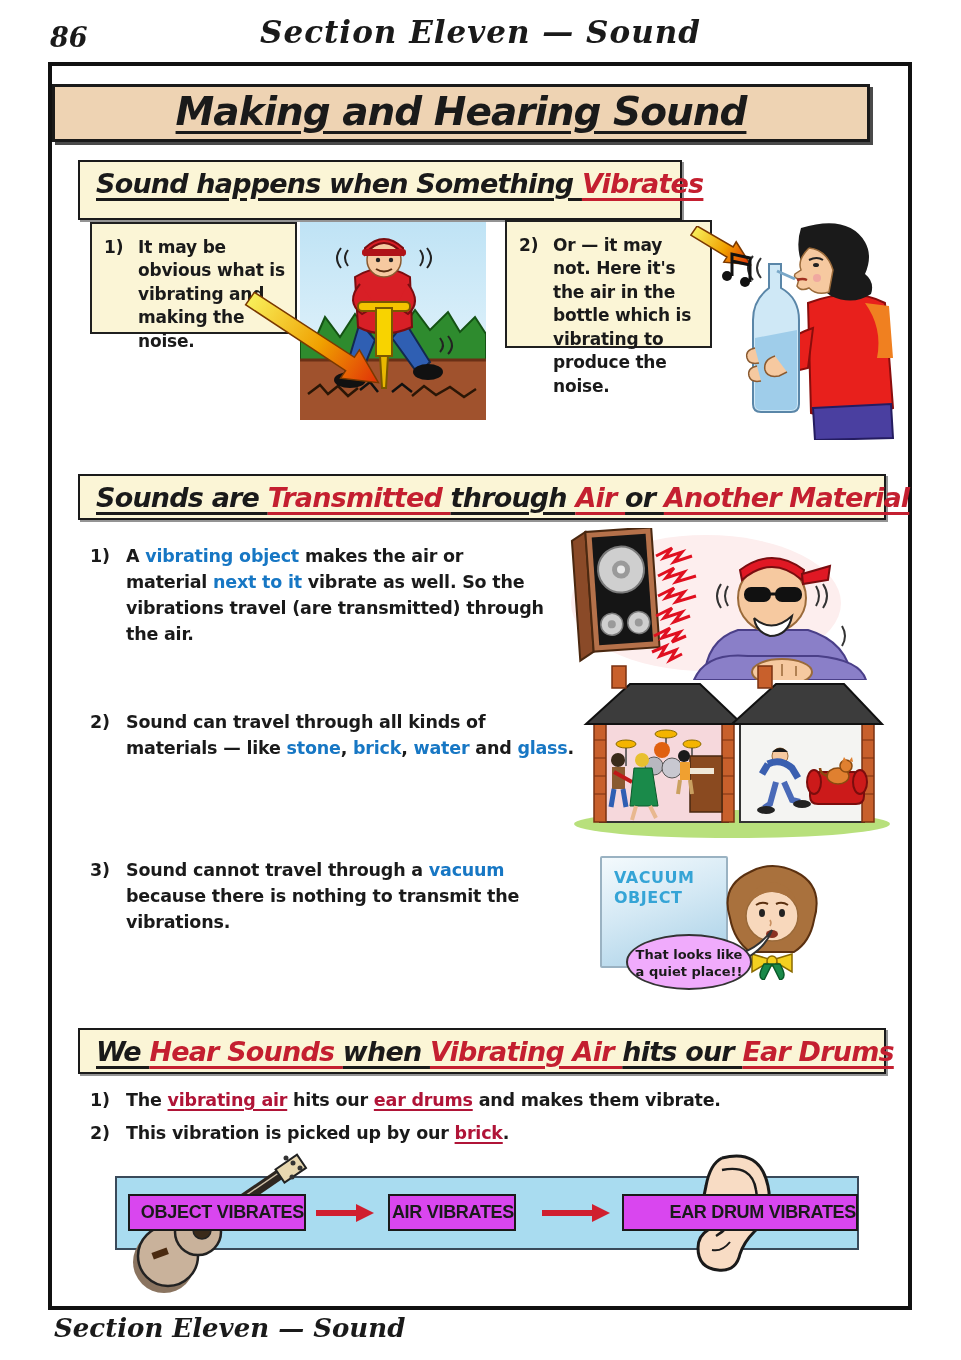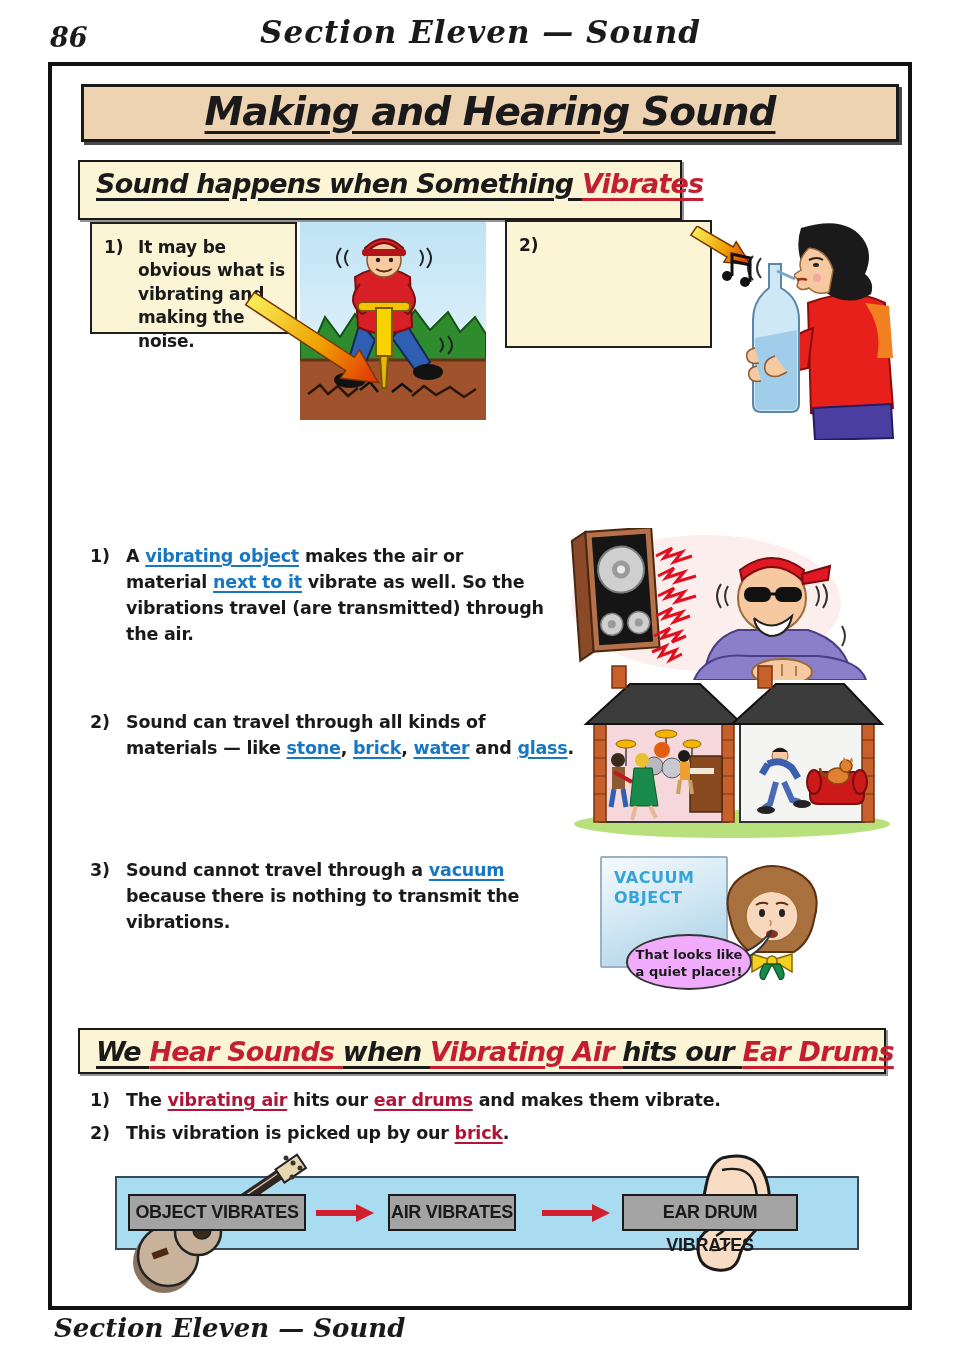--- a/index.html
+++ b/index.html
@@ -10,36 +10,36 @@
   body{background:#fff;font-family:"DejaVu Sans",sans-serif;color:var(--ink)}
   .page{position:relative;width:961px;height:1360px;background:#fff;overflow:hidden}
   .abs{position:absolute}
 
   .pagenum{left:50px;top:22px;font:bold italic 27px "DejaVu Serif",serif}
   .running-head{left:0;right:0;top:14px;text-align:center;font:bold italic 31px "DejaVu Serif",serif;letter-spacing:1px}
   .running-foot{left:54px;top:1313px;font:bold italic 26px "DejaVu Serif",serif}
 
   .main-box{left:48px;top:62px;width:864px;height:1248px;border:4px solid #111;background:#fff}
 
-  .banner{left:81px;top:84px;width:818px;height:58px;background:var(--title-bg,#eed3b3);
+  .banner{left:52px;top:84px;width:818px;height:58px;background:var(--title-bg,#eed3b3);
     border:3px solid #1a1a1a;box-shadow:3px 3px 0 #4a4a4a;text-align:center;
     font:bold italic 39px "DejaVu Sans",sans-serif;line-height:50px;letter-spacing:-1px}
   .banner span{text-decoration:underline;text-decoration-thickness:3px;text-underline-offset:6px}
 
   .sec-head{background:var(--cream-bg,#fbf5d6);border:2.5px solid #1a1a1a;box-shadow:2px 2px 0 rgba(60,60,60,.55);
     font:bold italic 27px "DejaVu Sans",sans-serif;letter-spacing:-0.8px;padding:6px 0 0 16px;white-space:nowrap}
   .sec-head span{text-decoration:underline;text-decoration-thickness:2.5px;text-underline-offset:5px}
   .sec-head .seg-red{color:var(--accent-red,#c41f30)}
   #s1-head{left:78px;top:160px;width:604px;height:60px}
   #s2-head{left:78px;top:474px;width:808px;height:46px}
   #s3-head{left:78px;top:1028px;width:808px;height:46px}
 
   .pt{display:flex;gap:10px;font-size:17.5px;font-weight:bold;letter-spacing:-0.2px;line-height:1.48}
   .pt .num{min-width:26px;flex:none}
-  .seg-blue{color:var(--link-blue,#1777c4);text-decoration:underline;text-decoration-thickness:2px;text-underline-offset:3px}
+  .seg-blue{color:var(--link-blue,#1777c4);text-decoration-thickness:2px;text-underline-offset:3px}
   .seg-crimson{color:var(--link-crimson,#b01437);text-decoration:underline;text-decoration-thickness:2px;text-underline-offset:3px}
 
   .note-box{background:var(--cream-bg,#fbf5d6);border:2px solid #1f1f1f;padding:12px 10px 10px 12px}
   .note-box .pt{font-size:17px;line-height:1.38;gap:8px}
   #p1-box{left:90px;top:222px;width:207px;height:112px}
   #p2-box{left:505px;top:220px;width:207px;height:128px}
 
   #s2p1{left:90px;top:544px;width:460px}
   #s2p2{left:90px;top:710px;width:490px}
   #s2p3{left:90px;top:858px;width:500px}
@@ -47,25 +47,25 @@
   #s3p2{left:90px;top:1121px;width:720px}
 
   .vac-box{left:600px;top:856px;width:128px;height:112px;border:2px solid #9ab2c2;border-radius:2px;
     background:linear-gradient(160deg,#f4fafd 0%,#d3e8f4 45%,#a6cfe6 100%);padding:10px 0 0 12px}
   .vac-box .vl{font:bold 16px "DejaVu Sans",sans-serif;color:#35a4d6;letter-spacing:.5px;line-height:1.25}
   .bubble{left:626px;top:934px;width:126px;height:56px;background:#f0abfc;border:2.5px solid #333;border-radius:50%;
     text-align:center;font:bold 13px "DejaVu Sans",sans-serif;line-height:1.3;padding-top:11px;z-index:5}
   .bubble-tail{left:742px;top:928px;z-index:4}
 
   .flow-band{left:115px;top:1176px;width:744px;height:74px;background:var(--flow-band,#a9dcf0);border:2px solid #3a4a5a}
-  .flow-box{background:#a3a3a3;border:2px solid #1a1a1a;text-align:center;
+  .flow-box{background:#d946ef;border:2px solid #1a1a1a;text-align:right;
     font:bold 18px "Liberation Sans","DejaVu Sans",sans-serif;letter-spacing:-0.3px;z-index:3}
   #fb1{left:128px;top:1194px;width:178px;height:37px;line-height:33px}
   #fb2{left:388px;top:1194px;width:128px;height:37px;line-height:33px}
-  #fb3{left:622px;top:1194px;width:176px;height:37px;line-height:33px}
+  #fb3{left:622px;top:1194px;width:236px;height:37px;line-height:33px}
   .flow-arrow{z-index:3}
   #fa1{left:314px;top:1203px}
   #fa2{left:540px;top:1203px}
   svg{display:block}
 </style>
 </head>
 <body>
 
 <div class="page">
 
@@ -130,20 +130,21 @@
           <stop offset="0.55" stop-color="#f0a000"></stop>
           <stop offset="1" stop-color="#e03008"></stop>
         </linearGradient>
       </defs>
     <polygon points="12.4,0.3 112.4,65.3 117.4,57.8 136.4,90.7 98.6,86.2 103.6,78.7 3.6,12.7" fill="url(#ag1)" stroke="#7a3800" stroke-width="1.5"></polygon>
   </svg>
 
   <div class="abs note-box" id="p2-box">
     <div class="pt">
       <span class="num">2)</span>
+      <span><span>Or — it may not. Here it's the air in the bottle which is vibrating to produce the noise.</span></span>
     </div>
   </div>
 
   <svg class="abs" style="left:690px;top:226px" width="70" height="48" viewBox="0 0 70 48">
     <defs>
         <linearGradient id="ag2" gradientUnits="userSpaceOnUse" x1="4" y1="4" x2="60" y2="38">
       <stop offset="0" stop-color="#f8ef5a"></stop>
           <stop offset="0.55" stop-color="#f0a000"></stop>
           <stop offset="1" stop-color="#e03008"></stop>
         </linearGradient>
@@ -166,20 +167,21 @@
     <ellipse cx="103" cy="57" rx="3" ry="2" fill="#222"></ellipse>
     <circle cx="104" cy="70" r="4" fill="#f0a8a0"></circle>
     <path d="M84,72 q6,-2 10,0" stroke="#a03020" stroke-width="2.5" fill="none"></path>
     <path d="M82,71 L64,63" stroke="#7aa8c8" stroke-width="3"></path>
     <path d="M48,50 q-8,10 0,20 M40,48 q-10,12 0,24" stroke="#333" stroke-width="2" fill="none"></path>
     <circle cx="14" cy="68" r="5" fill="#111"></circle>
       <circle cx="32" cy="74" r="5" fill="#111"></circle>
     <path d="M19,68 L19,46 L37,50 L37,74 M19,46 L19,53 L37,57" stroke="#111" stroke-width="3" fill="none"></path>
   </svg>
 
+  <div class="abs sec-head" id="s2-head"><span>Sounds are </span><span class="seg-red">Transmitted </span><span>through </span><span class="seg-red">Air </span><span>or </span><span class="seg-red">Another Material</span></div>
 
   <div class="abs pt" id="s2p1">
     <span class="num">1)</span>
     <span><span>A </span><span class="seg-blue">vibrating object</span><span> makes the air or material </span><span class="seg-blue">next to it</span><span> vibrate as well.  So the vibrations travel (are transmitted) through the air.</span></span>
   </div>
 
   <svg class="abs" style="left:556px;top:528px" width="342" height="152" viewBox="0 0 342 152">
     <ellipse cx="150" cy="75" rx="135" ry="68" fill="#fdeeee"></ellipse>
     <g transform="rotate(-4 60 70)">
       <polygon points="20,10 34,2 34,122 20,130" fill="#8a4a28" stroke="#4a2810" stroke-width="2"></polygon>

